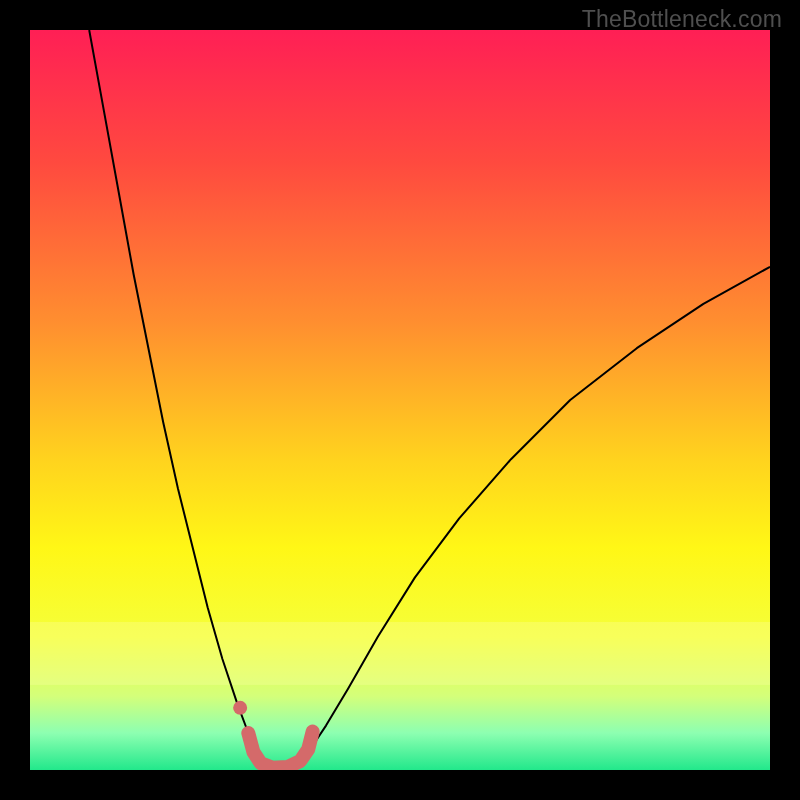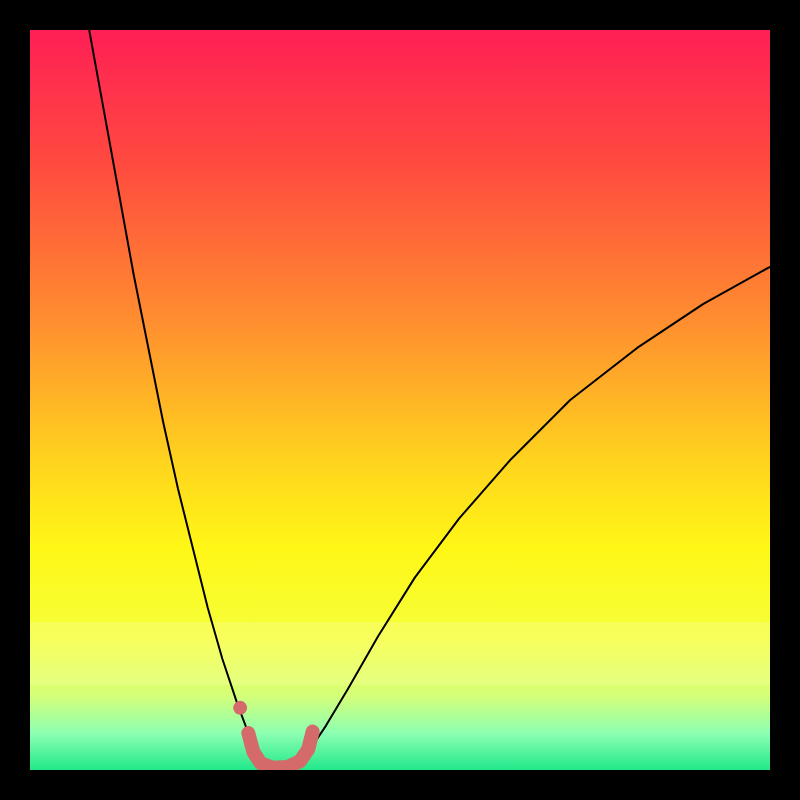--- a/index.html
+++ b/index.html
@@ -33,20 +33,21 @@
     font-weight: 400;
     letter-spacing: 0.2px;
     user-select: none;
   }
   svg { display:block; }
 </style>
 </head>
 <body>
 
 <div class="frame">
+  <div class="watermark">TheBottleneck.com</div>
   <div class="plot">
     <svg id="chart-svg" width="740" height="740" viewBox="0 0 740 740">
         <defs>
           <linearGradient id="bg" x1="0" y1="0" x2="0" y2="1">
             <stop offset="0%" stop-color="#ff1f55"></stop>
             <stop offset="18%" stop-color="#ff4a3f"></stop>
             <stop offset="40%" stop-color="#ff902f"></stop>
             <stop offset="57.99999999999999%" stop-color="#ffd31e"></stop>
             <stop offset="70%" stop-color="#fff716"></stop>
             <stop offset="82%" stop-color="#f5ff3a"></stop>

